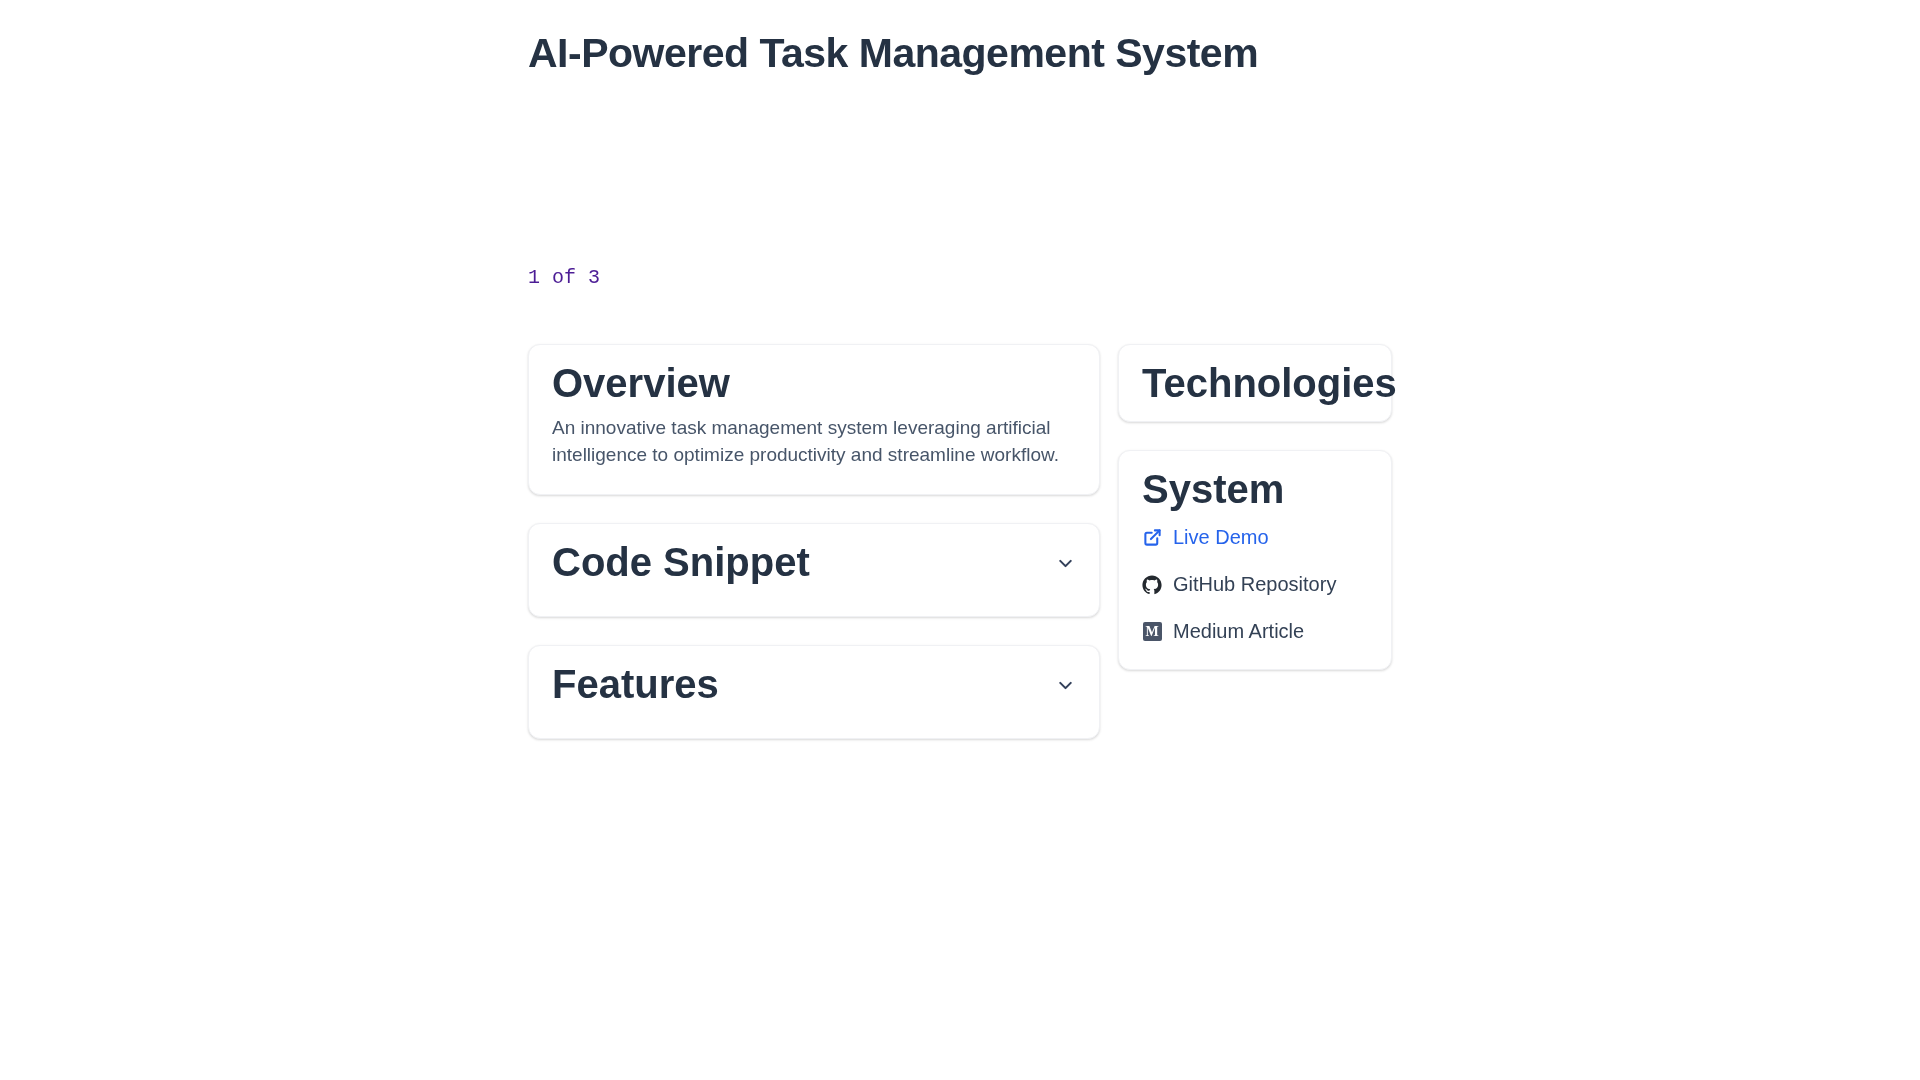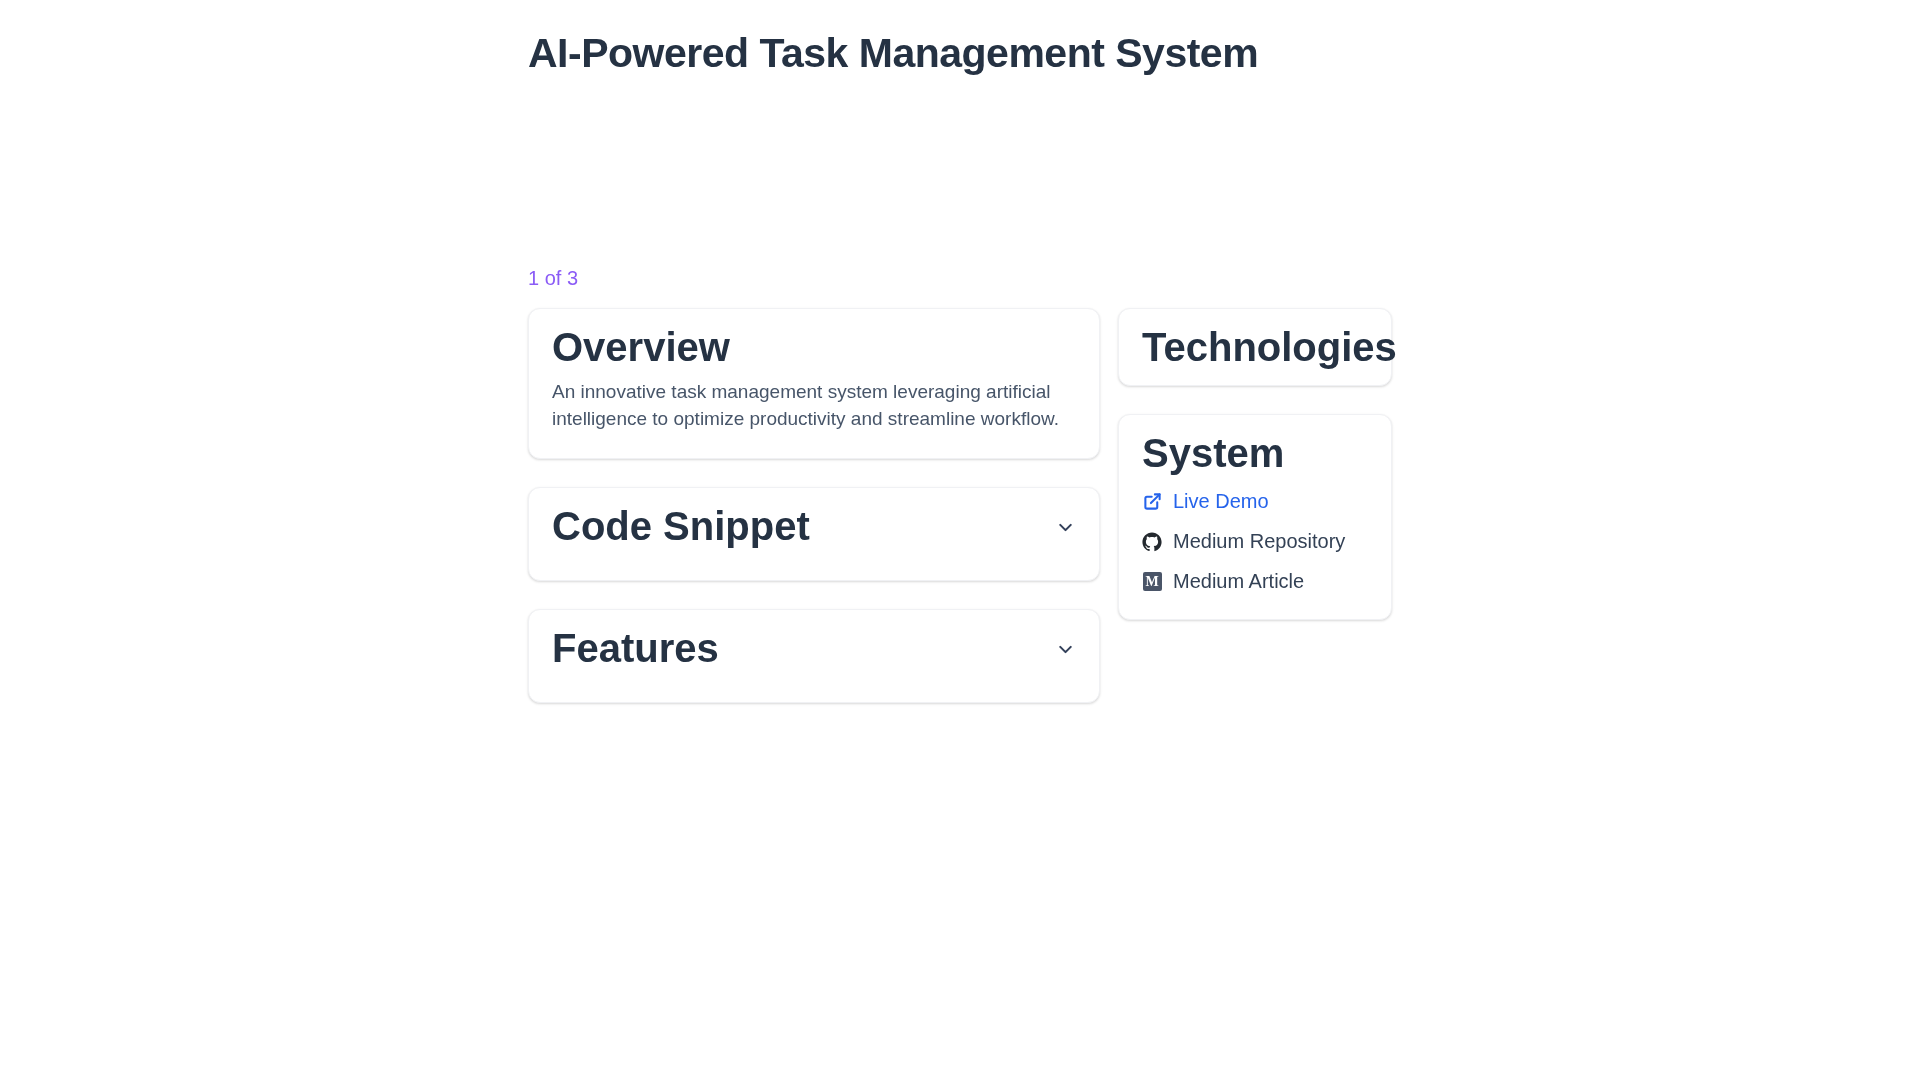--- a/index.html
+++ b/index.html
@@ -29,22 +29,23 @@
     letter-spacing: -0.5px;
     color: #253243;
   }
   .carousel-area {
     height: 186px;
     background: #ffffff;
   }
   .carousel-counter {
     font-size: 20px;
     line-height: 28px;
-    color: #8b5cf6;
-    margin-bottom: 16px;
+    color: #4c1d95;
+    margin-bottom: 52px;
+    font-family: Liberation Mono, monospace;
   }
   .grid {
     display: grid;
     grid-template-columns: 572px 274px;
     column-gap: 18px;
     align-items: start;
   }
   .col {
     display: flex;
     flex-direction: column;
@@ -91,21 +92,21 @@
     font-size: 19px;
     line-height: 20px;
     padding: 4px 13px;
     border-radius: 9999px;
     white-space: nowrap;
   }
   .links-list {
     margin-top: 17px;
     display: flex;
     flex-direction: column;
-    gap: 13px;
+    gap: 20px;
     padding-bottom: 4px;
   }
   .link-row {
     display: flex;
     align-items: center;
     gap: 11px;
     font-size: 20px;
     line-height: 27px;
     color: #334155;
     text-decoration: none;
@@ -191,21 +192,21 @@
               </span>
               <span>Live Demo</span>
             </a>
 
             <a class="link-row">
               <span class="link-icon">
                 <svg width="20" height="20" viewBox="0 0 24 24" fill="#24292f">
                     <path d="M12 .5C5.65.5.5 5.65.5 12c0 5.08 3.29 9.39 7.86 10.91.58.11.79-.25.79-.55 0-.27-.01-1-.02-1.96-3.2.69-3.87-1.54-3.87-1.54-.52-1.33-1.28-1.68-1.28-1.68-1.04-.71.08-.7.08-.7 1.15.08 1.76 1.19 1.76 1.19 1.03 1.76 2.69 1.25 3.35.96.1-.75.4-1.25.73-1.54-2.55-.29-5.23-1.28-5.23-5.68 0-1.26.45-2.28 1.18-3.09-.12-.29-.51-1.46.11-3.04 0 0 .96-.31 3.16 1.18.92-.26 1.9-.38 2.88-.39.98 0 1.96.13 2.88.39 2.19-1.49 3.15-1.18 3.15-1.18.63 1.58.23 2.75.12 3.04.74.81 1.18 1.83 1.18 3.09 0 4.42-2.69 5.39-5.25 5.67.41.36.78 1.06.78 2.14 0 1.55-.01 2.79-.01 3.17 0 .31.21.67.8.55C20.22 21.38 23.5 17.08 23.5 12 23.5 5.65 18.35.5 12 .5z"></path>
                   </svg>
               </span>
-              <span>Medium Repository</span>
+              <span>GitHub Repository</span>
             </a>
 
             <a class="link-row">
               <span class="link-icon">
                 <span class="medium-badge">M</span>
               </span>
               <span>Medium Article</span>
             </a>
 
           </div>

